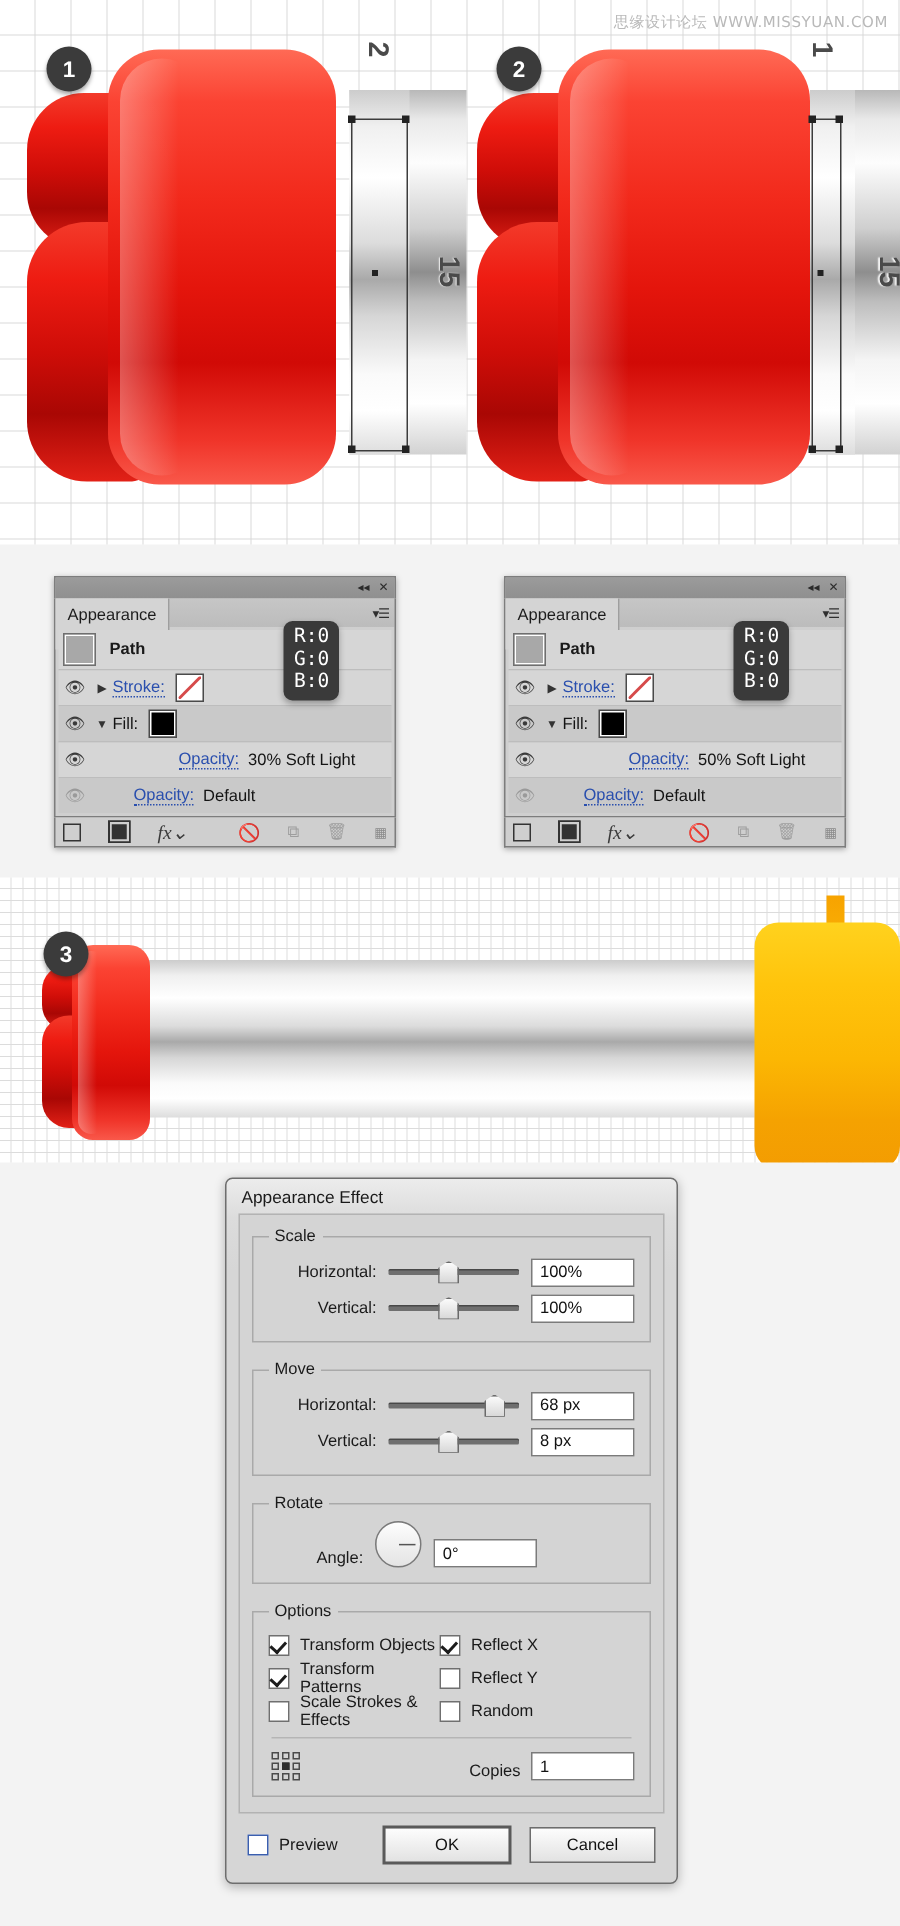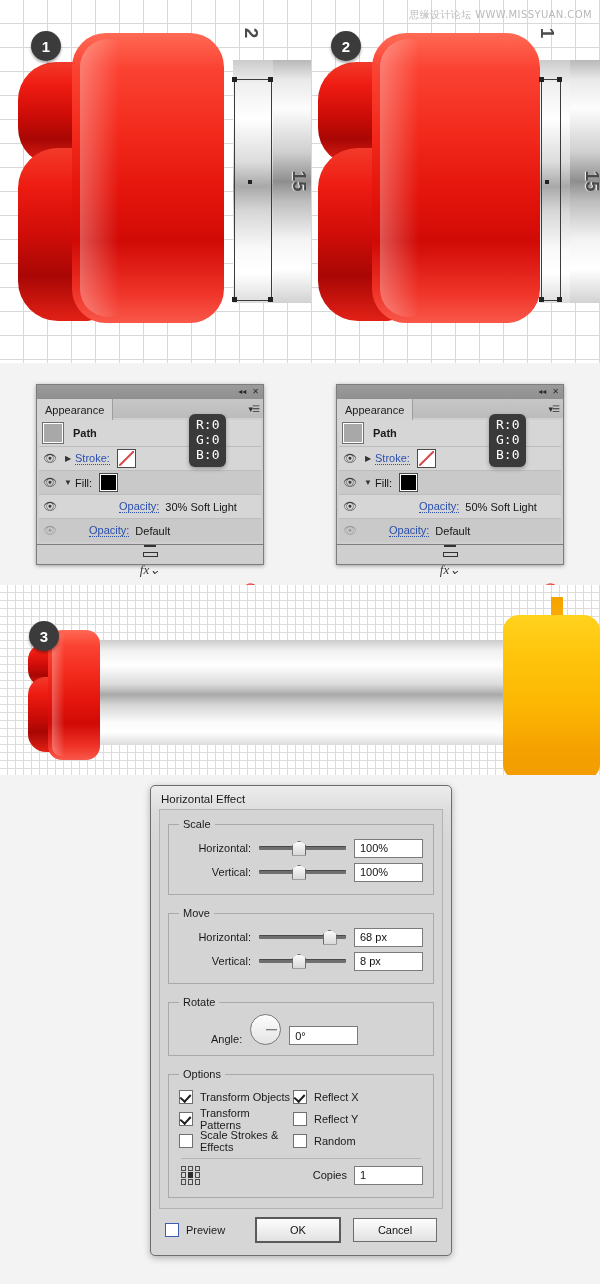--- a/index.html
+++ b/index.html
@@ -154,21 +154,21 @@
   .box-sw.stroke-none{
     background:#ffffff;position:relative;overflow:hidden;
   }
   .box-sw.stroke-none:after{
     content:"";position:absolute;left:-3px;top:6px;width:22px;height:2px;
     background:#d64a4a;transform:rotate(-45deg);
   }
   .box-sw.fill-black{background:#000;}
   .panel-footer{
     height:19px;background:#cfcfcf;border:1px solid #7d7d7d;border-top:none;
-    display:flex;align-items:center;padding:0 5px;gap:5px;font-size:10px;color:#3a3a3a;flex-direction:column;
+    display:flex;align-items:center;padding:0 5px;gap:18px;font-size:10px;color:#3a3a3a;
   }
   .panel-footer .sp{margin-left:auto;}
   .ftr-sq{width:10px;height:10px;border:1.5px solid #333;}
   .ftr-sq.filled{border:1.5px solid #333;background:linear-gradient(#333,#333) content-box;padding:1.5px;}
   .tooltip-rgb{
     position:absolute;background:#3a3a3a;color:#fff;border-radius:6px;
     padding:4px 7px;font-family:"DejaVu Sans Mono",monospace;font-size:13px;
     line-height:1.15;z-index:30;box-shadow:0 2px 4px rgba(0,0,0,.3);
     white-space:pre;
   }
@@ -225,21 +225,21 @@
   .chkrow{display:flex;align-items:center;height:22px;font-size:11px;}
   .chk{
     width:12px;height:12px;background:#fff;border:1px solid #6f6f6f;margin-right:7px;
     position:relative;flex:none;
   }
   .chk.on:after{
     content:"";position:absolute;left:2px;top:1px;width:5px;height:8px;
     border:solid #1c1c1c;border-width:0 2px 2px 0;transform:rotate(42deg);
   }
   .opt-divider{height:1px;background:#b5b5b5;margin:6px 2px 4px 2px;}
-  .copyrow{display:flex;align-items:center;height:24px;}
+  .copyrow{display:flex;align-items:flex-end;height:24px;}
   .refpoint{
     width:19px;height:19px;display:grid;grid-template-columns:repeat(3,1fr);
     grid-template-rows:repeat(3,1fr);gap:1.5px;flex:none;margin-left:2px;
   }
   .refpoint i{border:1px solid #4b4b4b;background:#d4d4d4;display:block;}
   .refpoint i.c{background:#2c2c2c;border-color:#2c2c2c;}
   .copy-label{margin-left:auto;margin-right:7px;font-size:11px;}
   .dlg-btnrow{
     display:flex;align-items:center;padding:0 14px 12px 14px;
   }
@@ -458,21 +458,21 @@
       <div class="gloss" style="left:4px;top:4px;width:18px;height:122px;border-radius:10px;"></div>
     </div>
 
     <div class="yellow-tab" style="left:551px;top:12px;width:12px;height:28px;"></div>
     <div class="yellow-cap" style="left:503px;top:30px;width:97px;height:165px;border-radius:16px;"></div>
 
     <div class="badge" style="left:29px;top:36px;">3</div>
   </div>
 
   <div class="dialog">
-    <div class="dlg-title">Horizontal Effect</div>
+    <div class="dlg-title">Appearance Effect</div>
 
     <div class="dlg-inner">
 
       <fieldset class="grp">
         <legend>Scale</legend>
         <div class="frow">
           <div class="fl">Horizontal:</div>
           <div class="slider">
             <div class="track"></div>
             <div class="knob" style="left:45%;"></div>

